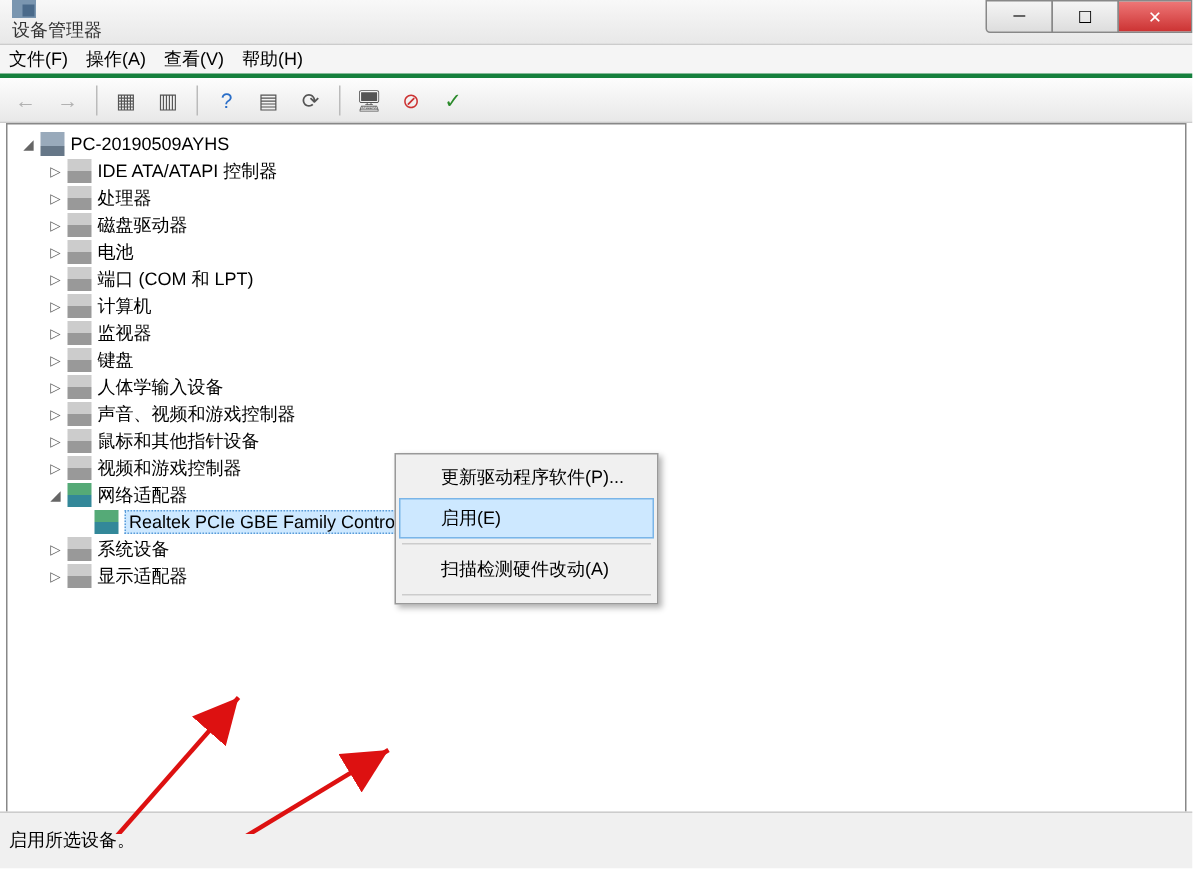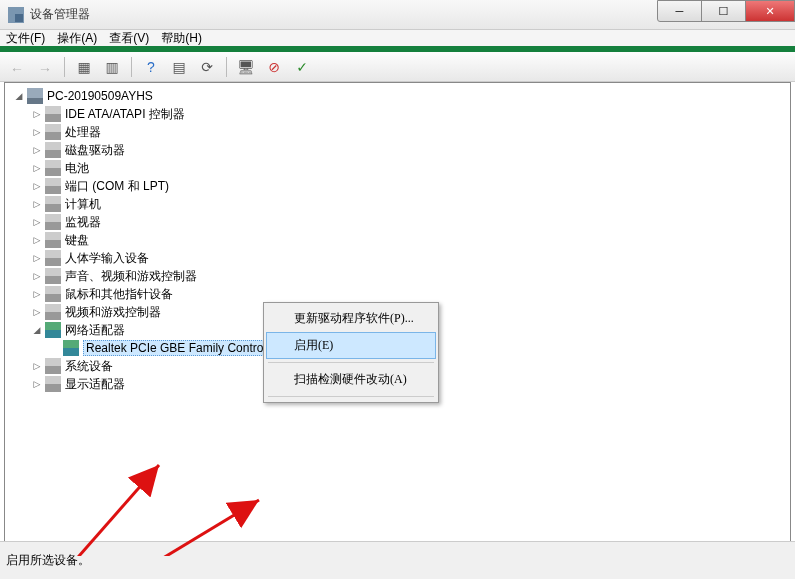--- a/index.html
+++ b/index.html
@@ -12,23 +12,24 @@
   position: relative;
   overflow: hidden;
 }
 
 
 .title-bar {
   height: 30px;
   background: linear-gradient(to bottom, #f8f8f8, #e8e8e8);
   border-bottom: 1px solid #ccc;
   display: flex;
-  align-items: center;
+  align-items: flex-start;
   padding-left: 8px;
   position: relative;
+  flex-direction: column;
 }
 .title-icon {
   width: 16px; height: 16px;
   background: #7a96b0;
   margin-right: 6px;
   position: relative;
 }
 .title-icon::after {
   content: '';
   position: absolute;
@@ -54,21 +55,21 @@
 .win-btn.close {
   background: linear-gradient(to bottom, #e77, #c33);
   color: #fff;
   width: 50px;
 }
 
 
 .menu-bar {
   height: 22px;
   background: #f5f5f5;
-  border-bottom: 6px solid #15803d;
+  border-bottom: 3px solid #15803d;
   display: flex;
   align-items: center;
   padding-left: 6px;
   gap: 12px;
 }
 .menu-item { cursor: default; }
 
 
 .toolbar {
   height: 30px;
@@ -147,21 +148,20 @@
   width: 176px;
   background: #f0f0f0;
   border: 1px solid #999;
   box-shadow: 2px 2px 4px rgba(0,0,0,0.3);
   padding: 2px;
   z-index: 10;
 }
 .ctx-item {
   padding: 5px 10px 5px 28px;
   cursor: default;
-  font-family: Liberation Serif, serif;
 }
 .ctx-item.highlight {
   background: #cde8ff;
   border: 1px solid #7ab5e8;
   padding: 4px 7px 4px 27px;
 }
 .ctx-sep {
   height: 1px;
   background: #ccc;
   margin: 3px 2px;

